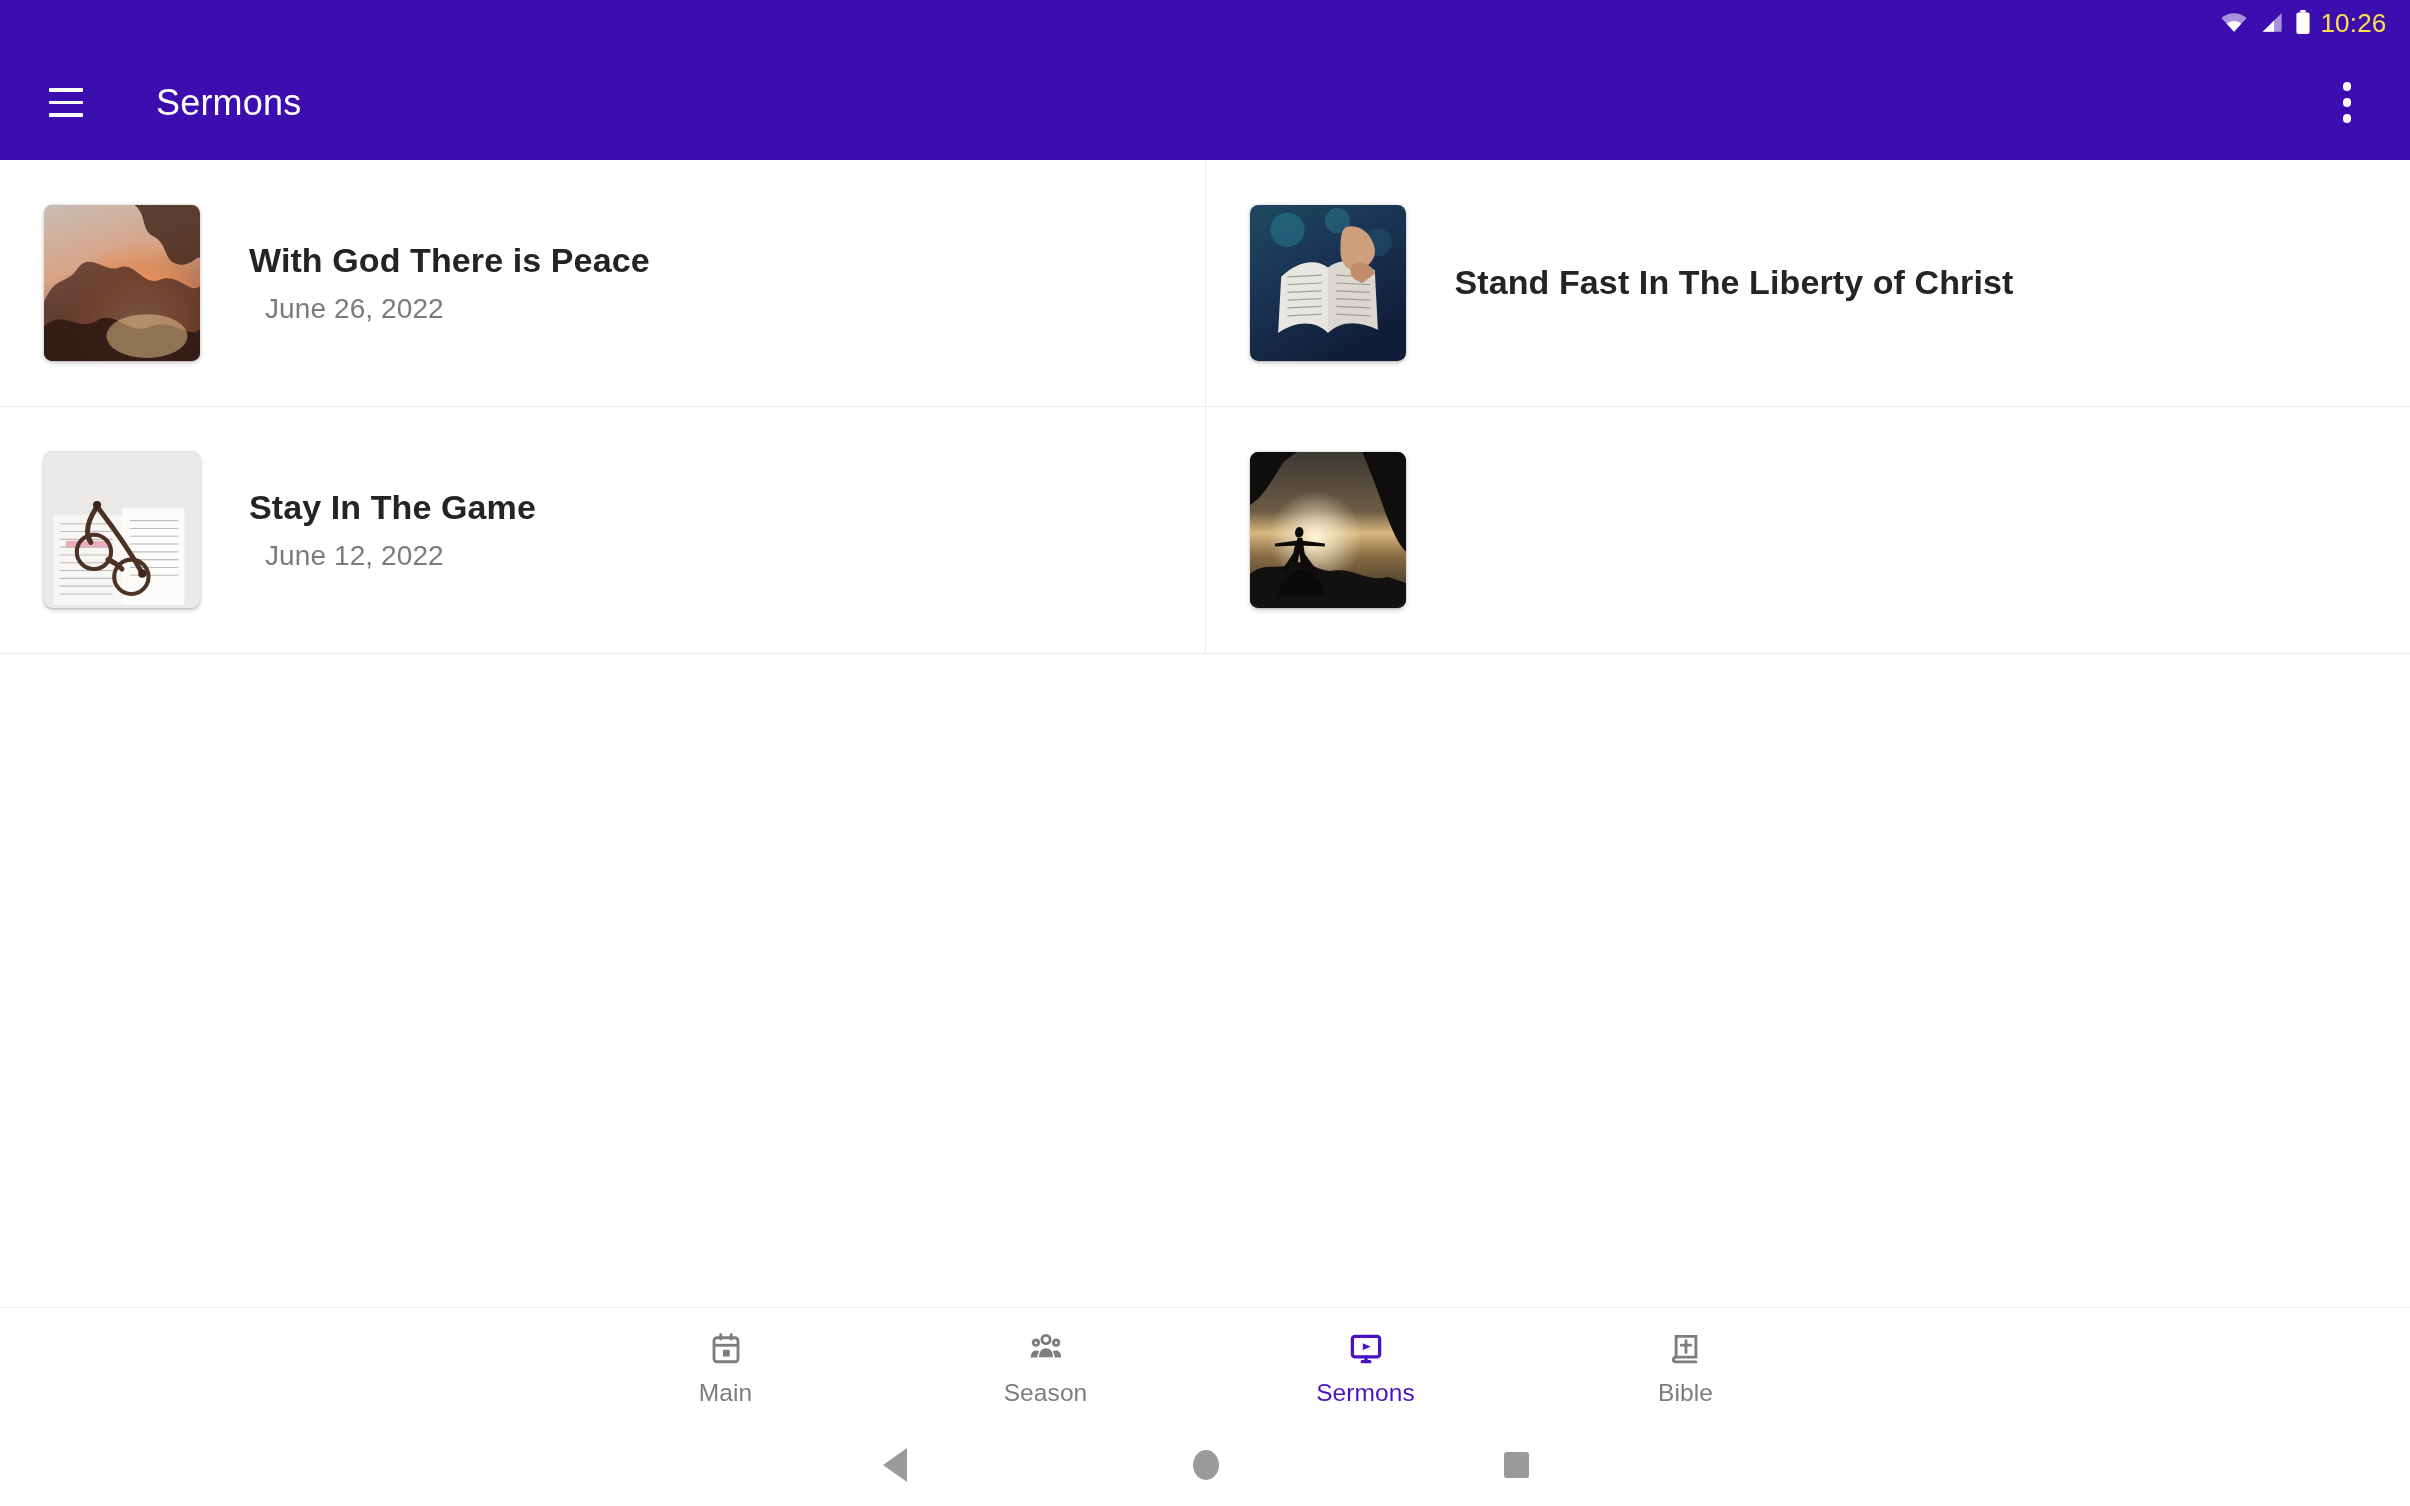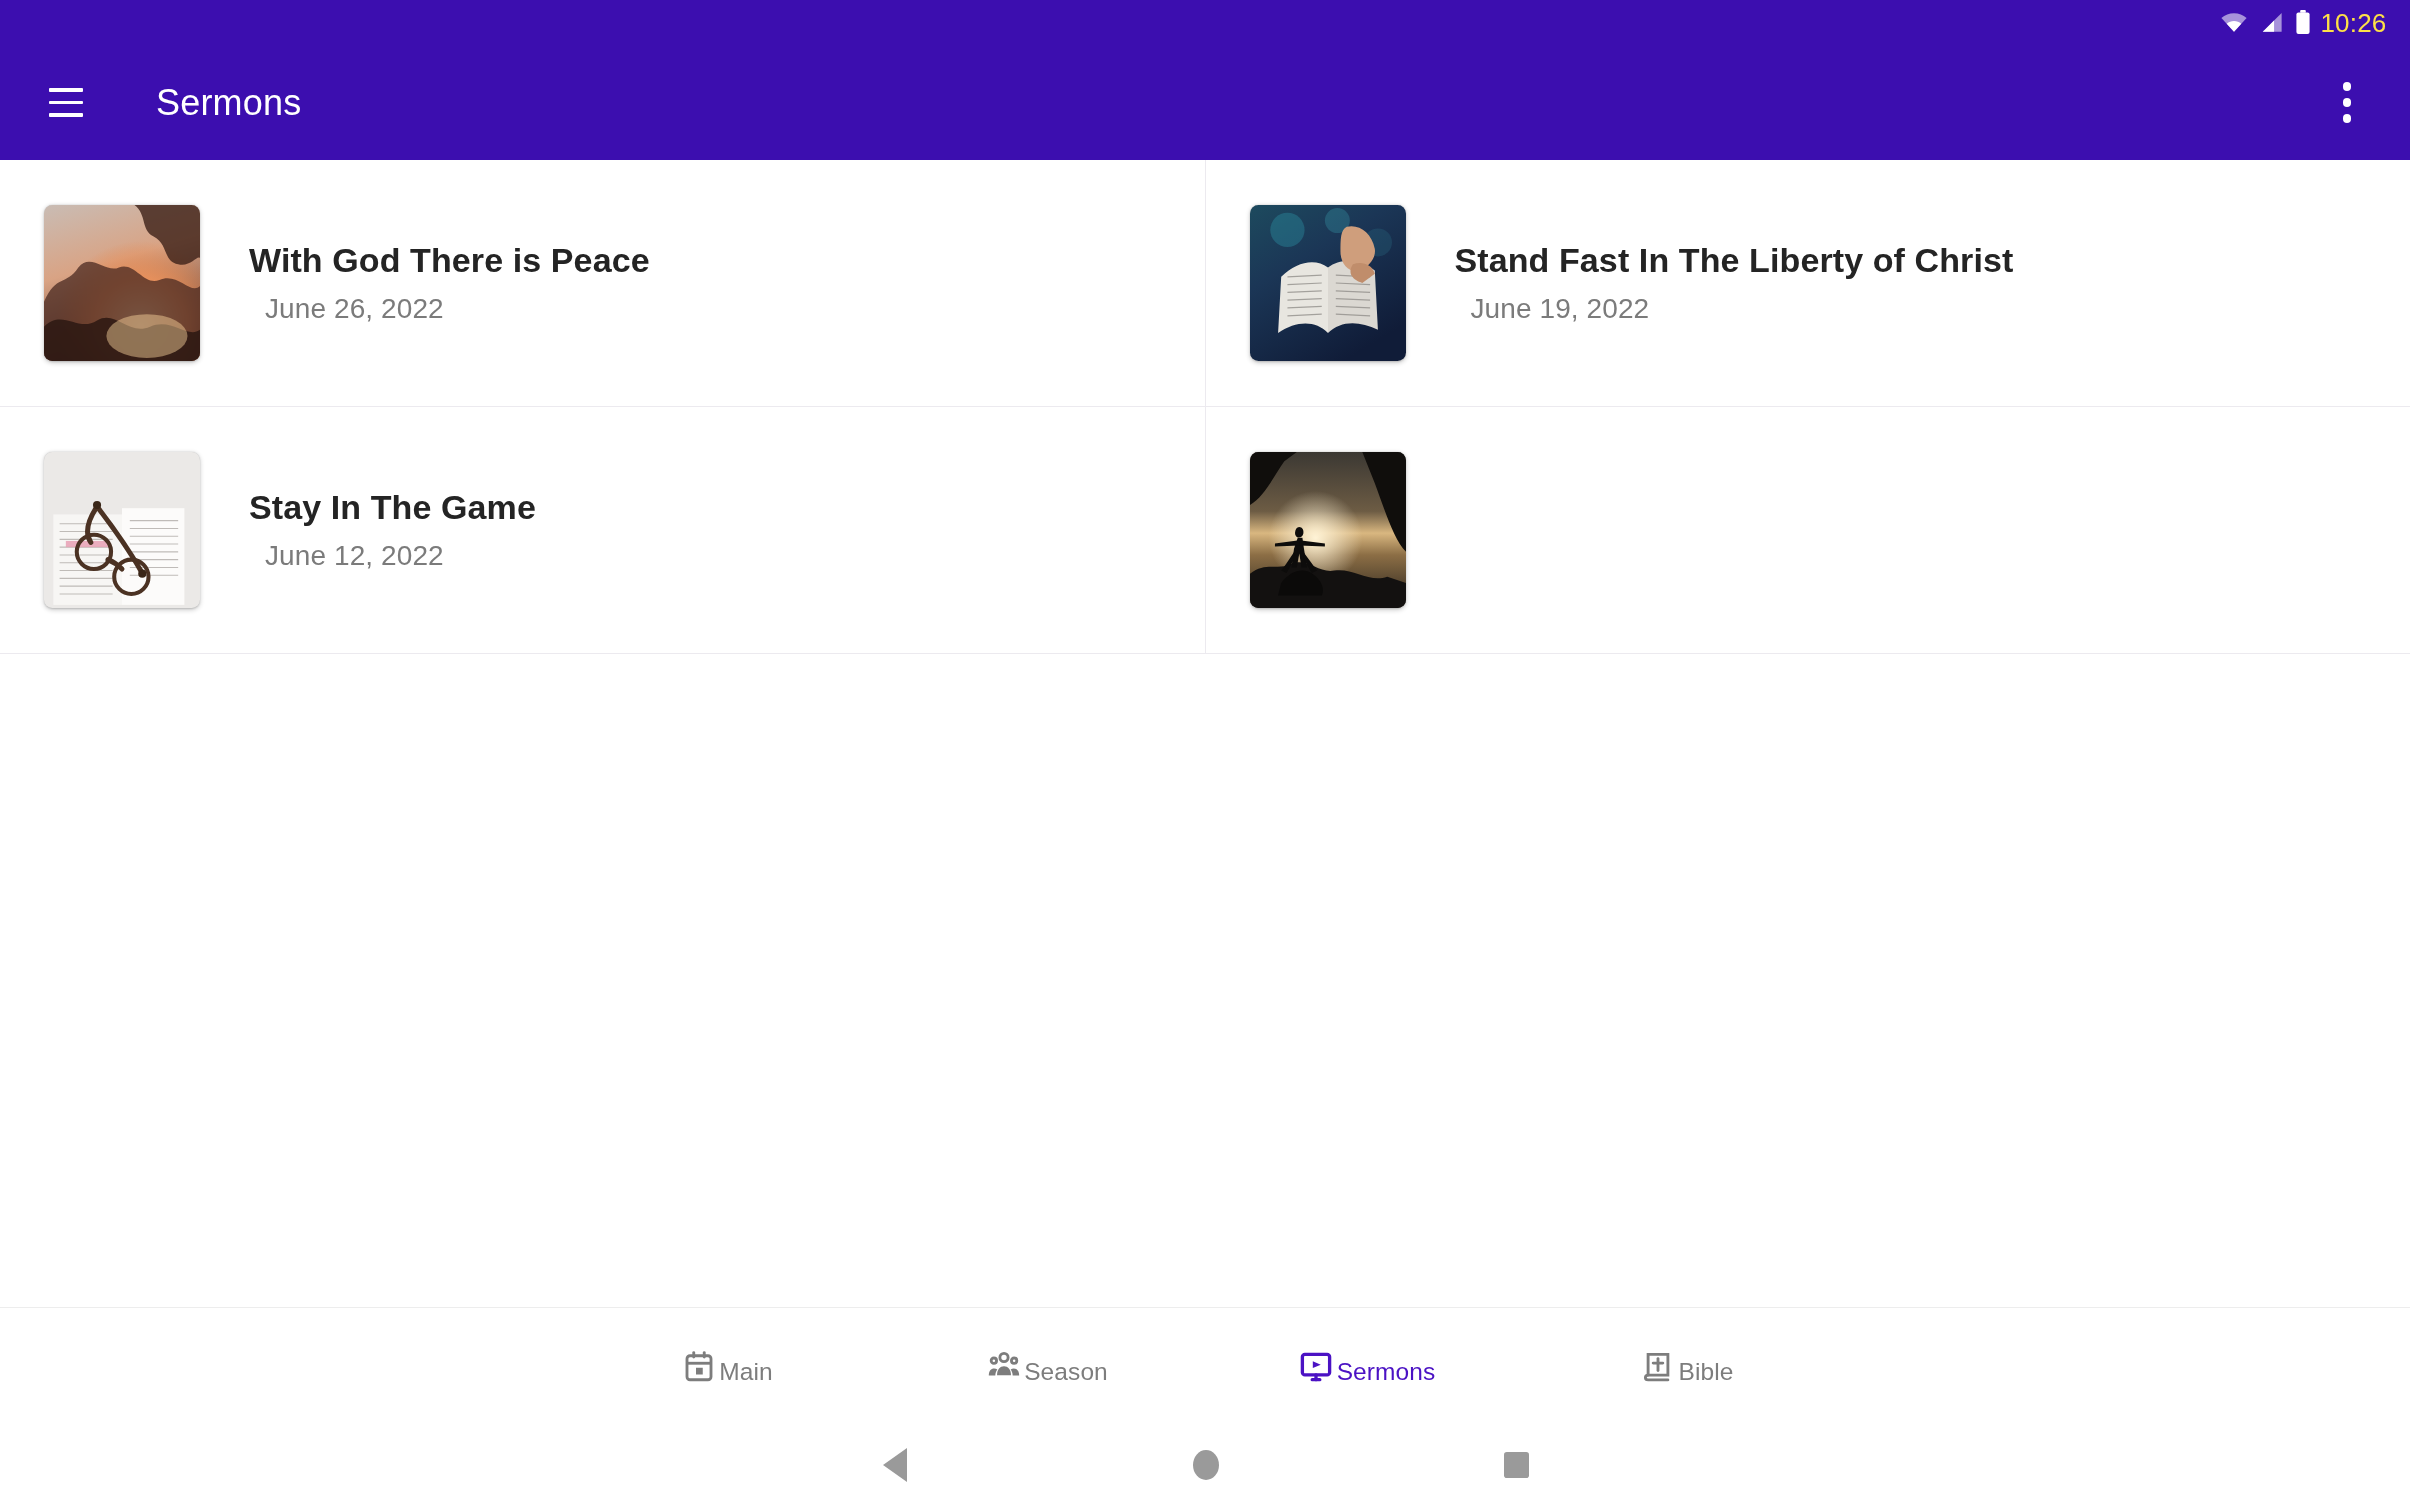--- a/index.html
+++ b/index.html
@@ -175,21 +175,21 @@
     justify-content: center;
   }
   .nav-items {
     display: flex;
     align-items: flex-start;
     gap: 0;
   }
   .nav-item {
     width: 320px;
     display: flex;
-    flex-direction: row;
+    flex-direction: column;
     align-items: center;
     justify-content: center;
     cursor: pointer;
     padding-top: 3.8px;
   }
   .nav-icon {
     width: 41px;
     height: 41px;
     display: flex;
     align-items: center;
@@ -345,21 +345,20 @@
               <line x1="55" y1="60" x2="77" y2="61"></line>
               <line x1="55" y1="65" x2="77" y2="66"></line>
               <line x1="55" y1="70" x2="77" y2="71"></line>
             </g>
             <path d="M62 14 C70 12 78 18 80 28 C81 34 76 40 70 42 C64 44 58 38 58 30 C58 22 58 16 62 14 Z" fill="#cf9e7c"></path>
             <path d="M66 38 C72 36 78 38 80 44 L72 50 C66 48 62 44 66 38 Z" fill="#c08d6b"></path>
           </svg>
         </div>
         <div class="card-text">
           <div class="card-title">Stand Fast In The Liberty of Christ</div>
-          <div class="card-date">June 19, 2022</div>
         </div>
       </div>
 
       <div class="sermon-card">
         <div class="thumb">
           <svg viewBox="0 0 100 100" preserveAspectRatio="xMidYMid slice">
             <rect width="100" height="100" fill="#ebe9e7"></rect>
             <rect x="6" y="40" width="44" height="58" fill="#f7f6f4"></rect>
             <rect x="50" y="36" width="40" height="62" fill="#fcfbfa"></rect>
             <g stroke="#b9b5b1" stroke-width="0.7" opacity="0.9">

